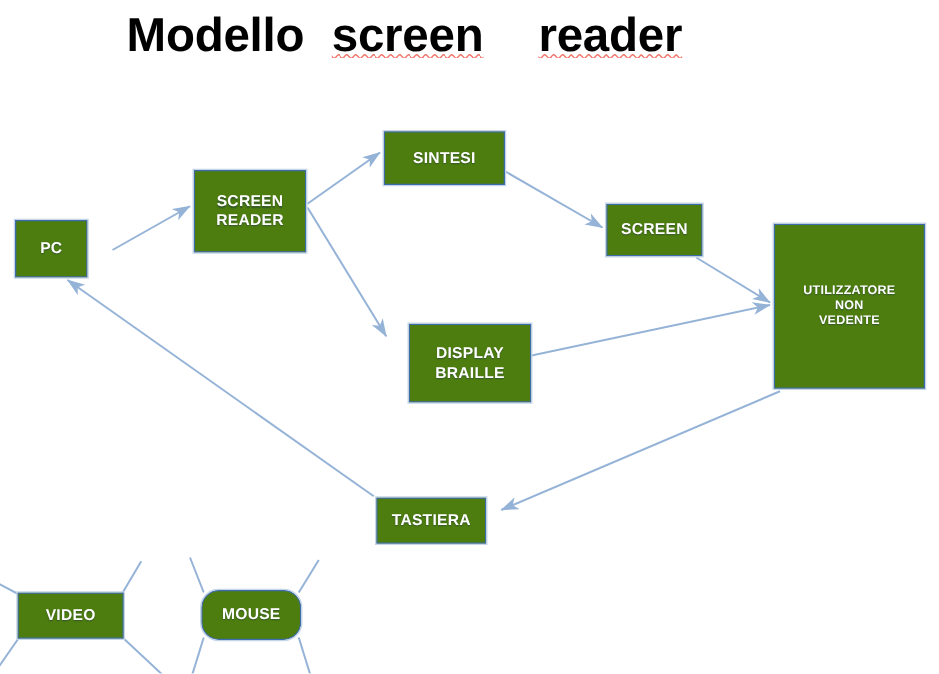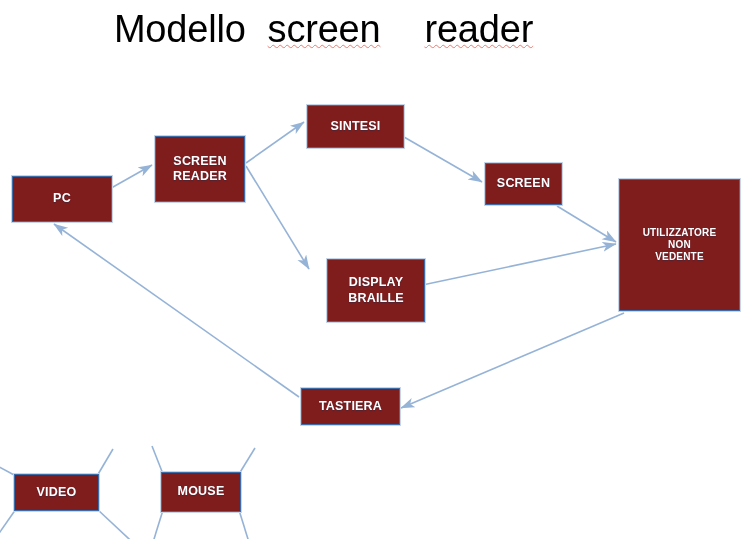--- a/index.html
+++ b/index.html
@@ -21,21 +21,21 @@
   #title {
     position: absolute;
     left: 0;
     top: 0;
     width: 647px;
     height: 58px;
     display: flex;
     align-items: center;
     justify-content: center;
     font-size: 38px;
-    font-weight: 400;
+    font-weight: 700;
     color: #000000;
     letter-spacing: -0.2px;
     white-space: nowrap;
     gap: 22px;
   }
   #title .plain { }
   #title .misspelled {
     
     text-decoration: underline;
     text-decoration-color: #f4756b;
@@ -47,21 +47,21 @@
     position: absolute;
     left: 0;
     top: 0;
     width: 751px;
     height: 539px;
     pointer-events: none;
   }
   .node {
     position: absolute;
     box-sizing: border-box;
-    background: #7f1d1d;
+    background: #4d7c0f;
     border: 1px solid #3d6caa;
     outline: 1px solid #c6d5e8;
     color: #ffffff;
     display: flex;
     align-items: center;
     justify-content: center;
     text-align: center;
     font-size: 12.5px;
     font-weight: 600;
     line-height: 1.22;
@@ -119,35 +119,35 @@
       <line x1="16" y1="509" x2="-14" y2="552"></line>
       <line x1="97" y1="509" x2="143" y2="552"></line>
 
       <line x1="163" y1="474" x2="152" y2="446"></line>
       <line x1="239" y1="474" x2="255" y2="448"></line>
       <line x1="163" y1="510" x2="150" y2="552"></line>
       <line x1="239" y1="510" x2="252" y2="552"></line>
     </g>
   </svg>
 
-  <div class="node" style="left:12px;  top:176px; width:100px;  height:46px;">PC</div>
+  <div class="node" style="left:12px;  top:176px; width:58px;  height:46px;">PC</div>
 
   <div class="node" style="left:155px; top:136px; width:90px;  height:66px;">SCREEN
 READER</div>
 
   <div class="node" style="left:307px; top:105px; width:97px;  height:43px;">SINTESI</div>
 
   <div class="node" style="left:485px; top:163px; width:77px;  height:42px;">SCREEN</div>
 
   <div class="node big" style="left:619px; top:179px; width:121px; height:132px;">UTILIZZATORE
 NON
 VEDENTE</div>
 
   <div class="node" style="left:312px; top:259px; width:98px;  height:63px;margin-left:15px;">DISPLAY
 BRAILLE</div>
 
-  <div class="node" style="left:301px; top:388px; width:99px;  height:37px;text-align:center;">TASTIERA</div>
+  <div class="node" style="left:301px; top:398px; width:88px;  height:37px;text-align:center;">TASTIERA</div>
 
   <div class="node" style="left:14px;  top:474px; width:85px;  height:37px;">VIDEO</div>
 
-  <div class="node" style="left:161px; top:472px; width:80px;  height:40px;">MOUSE</div>
+  <div class="node" style="left:161px; top:472px; width:80px;  height:40px;border-radius:14px;">MOUSE</div>
 
 </div>
 
 </body></html>

